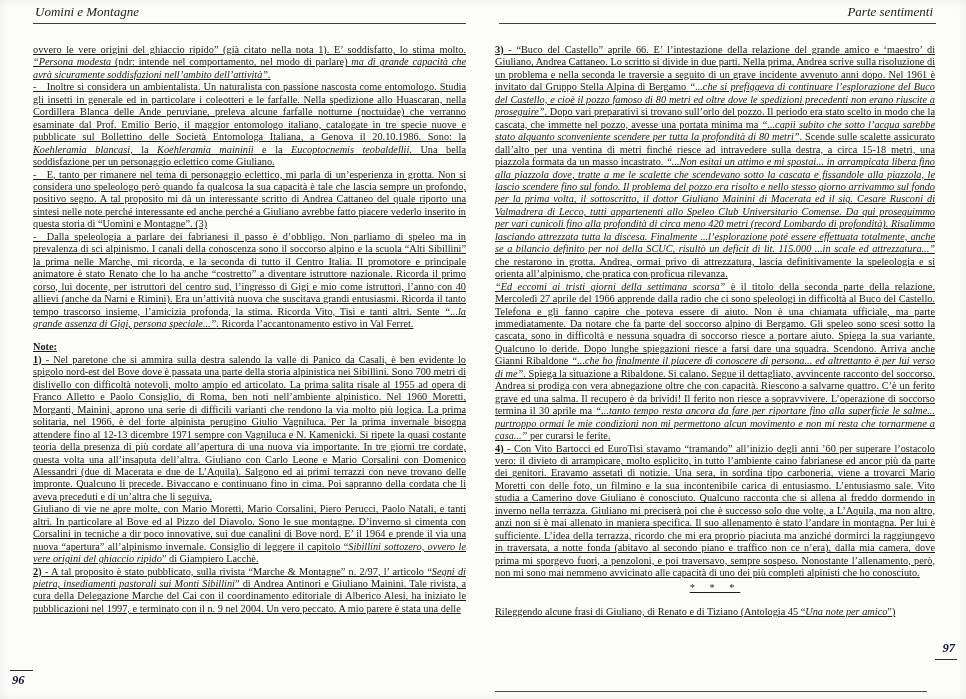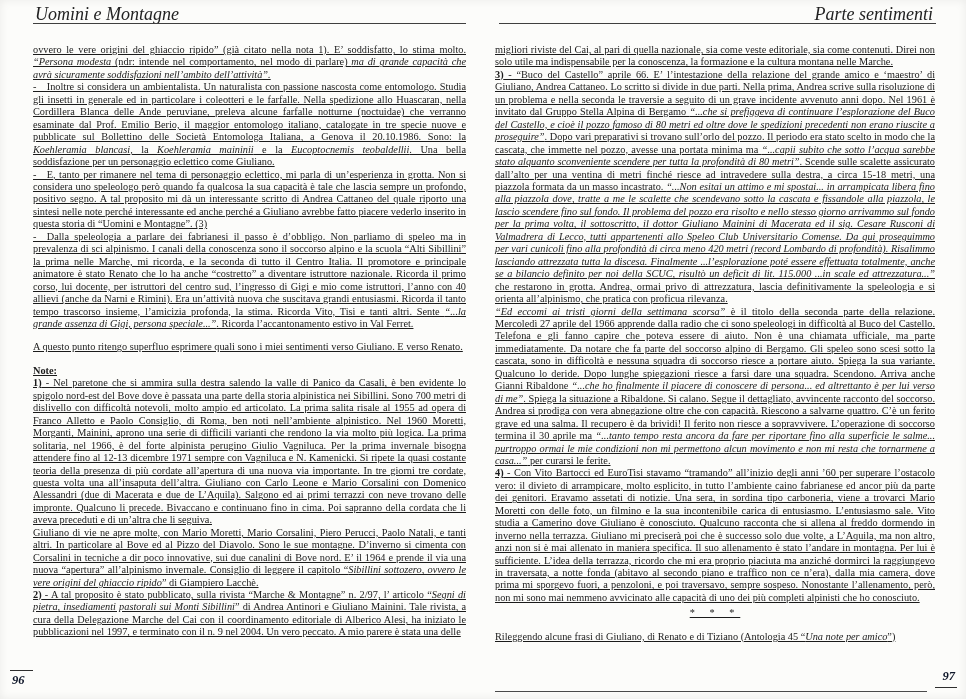--- a/index.html
+++ b/index.html
@@ -9,21 +9,21 @@
     font-family:"Liberation Serif", serif;
     color:#1b1b1b;
   }
   .spread{
     position:relative;width:966px;height:699px;
     background:#fcfcfa;
     box-shadow:inset 0 0 10px rgba(0,0,0,.07);
   }
   .running-head{
     position:absolute;top:4px;
-    font-style:italic;font-size:18px;color:#222;
+    font-style:italic;font-size:13px;color:#222;
     white-space:nowrap;
   }
   .rh-left{left:35px;}
   .rh-right{right:33px;text-align:right;}
   .head-rule{position:absolute;top:23px;border-top:1.4px solid #3f3f3f;height:0;}
   .hr-left{left:33px;width:433px;}
   .hr-right{left:499px;width:437px;}
 
   .col{
     position:absolute;top:44px;
@@ -45,49 +45,47 @@
   .pagenum{
     position:absolute;
     font-weight:bold;font-style:italic;font-size:12.5px;color:#0f172a;
   }
   .pagenum-left{
     left:10px;top:670px;
     border-top:1.3px solid #2e2e2e;
     padding:2px 8px 0 2px;
   }
   .pagenum-right{
-    right:9px;top:669px;
+    right:9px;top:641px;
     border-bottom:1.3px solid #2e2e2e;
     padding:0 2px 3px 8px;
   }
   .foot-rule-right{position:absolute;top:691px;left:495px;width:432px;border-top:1.3px solid #4a4a4a;height:0;}
 </style>
 </head>
 <body>
 
 <div class="spread">
 
   <div class="running-head rh-left">Uomini e Montagne</div>
   <div class="running-head rh-right">Parte sentimenti</div>
   <div class="head-rule hr-left"></div>
   <div class="head-rule hr-right"></div>
 
   <div class="col col-left" id="col-left">
       <p class="para"><span>ovvero le vere origini del ghiaccio ripido” (già citato nella nota 1). E’ soddisfatto, lo stima molto. </span><span class="it">“Persona modesta</span><span> (ndr: intende nel comportamento, nel modo di parlare) </span><span class="it">ma di grande capacità che avrà sicuramente soddisfazioni nell’ambito dell’attività”.</span></p>
       <p class="para"><span>-  Inoltre si considera un ambientalista. Un naturalista con passione nascosta come entomologo. Studia gli insetti in generale ed in particolare i coleotteri e le farfalle. Nella spedizione allo Huascaran, nella Cordillera Blanca delle Ande peruviane, preleva alcune farfalle notturne (noctuidae) che verranno esaminate dal Prof. Emilio Berio, il maggior entomologo italiano, catalogate in tre specie nuove e pubblicate sul Bollettino delle Società Entomologa Italiana, a Genova il 20.10.1986. Sono: la </span><span class="it">Koehleramia blancasi</span><span>, la </span><span class="it">Koehleramia maininii</span><span> e la </span><span class="it">Eucoptocnemis teobaldellii</span><span>. Una bella soddisfazione per un personaggio eclettico come Giuliano.</span></p>
       <p class="para"><span>-  E, tanto per rimanere nel tema di personaggio eclettico, mi parla di un’esperienza in grotta. Non si considera uno speleologo però quando fa qualcosa la sua capacità è tale che lascia sempre un profondo, positivo segno. A tal proposito mi dà un interessante scritto di Andrea Cattaneo del quale riporto una sintesi nelle note perché interessante ed anche perché a Giuliano avrebbe fatto piacere vederlo inserito in questa storia di “Uomini e Montagne”. (3)</span></p>
       <p class="para"><span>-  Dalla speleologia a parlare dei fabrianesi il passo è d’obbligo. Non parliamo di speleo ma in prevalenza di sci alpinismo. I canali della conoscenza sono il soccorso alpino e la scuola “Alti Sibillini” la prima nelle Marche, mi ricorda, e la seconda di tutto il Centro Italia. Il promotore e principale animatore è stato Renato che lo ha anche “costretto” a diventare istruttore nazionale. Ricorda il primo corso, lui docente, per istruttori del centro sud, l’ingresso di Gigi e mio come istruttori, l’anno con 40 allievi (anche da Narni e Rimini). Era un’attività nuova che suscitava grandi entusiasmi. Ricorda il tanto tempo trascorso insieme, l’amicizia profonda, la stima. Ricorda Vito, Tisi e tanti altri. Sente </span><span class="it">“...la grande assenza di Gigi, persona speciale...”</span><span>. Ricorda l’accantonamento estivo in Val Ferret.</span></p>
-      <p class="para spaced"><span>A questo punto ritengo superfluo esprimere quali sono i miei sentimenti verso Giuliano. E verso Renato.</span></p>
       <p class="note-head spaced"><span class="bd ul">Note:</span></p>
       <p class="note"><span class="bd">1)</span><span> - Nel paretone che si ammira sulla destra salendo la valle di Panico da Casali, è ben evidente lo spigolo nord-est del Bove dove è passata una parte della storia alpinistica nei Sibillini. Sono 700 metri di dislivello con difficoltà notevoli, molto ampio ed articolato. La prima salita risale al 1955 ad opera di Franco Alletto e Paolo Consiglio, di Roma, ben noti nell’ambiente alpinistico. Nel 1960 Moretti, Morganti, Mainini, aprono una serie di difficili varianti che rendono la via molto più logica. La prima solitaria, nel 1966, è del forte alpinista perugino Giulio Vagniluca. Per la prima invernale bisogna attendere fino al 12-13 dicembre 1971 sempre con Vagniluca e N. Kamenicki. Si ripete la quasi costante teoria della presenza di più cordate all’apertura di una nuova via importante. In tre giorni tre cordate, questa volta una all’insaputa dell’altra. Giuliano con Carlo Leone e Mario Corsalini con Domenico Alessandri (due di Macerata e due de L’Aquila). Salgono ed ai primi terrazzi con neve trovano delle impronte. Qualcuno li precede. Bivaccano e continuano fino in cima. Poi sapranno della cordata che li aveva preceduti e di un’altra che li seguiva.</span></p>
       <p class="note"><span>Giuliano di vie ne apre molte, con Mario Moretti, Mario Corsalini, Piero Perucci, Paolo Natali, e tanti altri. In particolare al Bove ed al Pizzo del Diavolo. Sono le sue montagne. D’inverno si cimenta con Corsalini in tecniche a dir poco innovative, sui due canalini di Bove nord. E’ il 1964 e prende il via una nuova “apertura” all’alpinismo invernale. Consiglio di leggere il capitolo “</span><span class="it">Sibillini sottozero, ovvero le vere origini del ghiaccio ripido</span><span>” di Giampiero Lacchè.</span></p>
       <p class="note"><span class="bd">2)</span><span> - A tal proposito è stato pubblicato, sulla rivista “Marche &amp; Montagne” n. 2/97, l’ articolo “</span><span class="it">Segni di pietra, insediamenti pastorali sui Monti Sibillini</span><span>” di Andrea Antinori e Giuliano Mainini. Tale rivista, a cura della Delegazione Marche del Cai con il coordinamento editoriale di Alberico Alesi, ha iniziato le pubblicazioni nel 1997, e terminato con il n. 9 nel 2004. Un vero peccato. A mio parere è stata una delle</span></p>
     </div>
   <div class="col col-right" id="col-right">
-      <p class="para"><span>migliori riviste del Cai, al pari di quella nazionale, sia come veste editoriale, sia come contenuti. Direi non solo utile ma indispensabile per la conoscenza, la formazione e la cultura montana nelle Marche.</span></p>
       <p class="note"><span class="bd">3)</span><span> - “Buco del Castello” aprile 66. E’ l’intestazione della relazione del grande amico e ‘maestro’ di Giuliano, Andrea Cattaneo. Lo scritto si divide in due parti. Nella prima, Andrea scrive sulla risoluzione di un problema e nella seconda le traversie a seguito di un grave incidente avvenuto anni dopo. Nel 1961 è invitato dal Gruppo Stella Alpina di Bergamo </span><span class="it">“...che si prefiggeva di continuare l’esplorazione del Buco del Castello, e cioè il pozzo famoso di 80 metri ed oltre dove le spedizioni precedenti non erano riuscite a proseguire”</span><span>. Dopo vari preparativi si trovano sull’orlo del pozzo. Il periodo era stato scelto in modo che la cascata, che immette nel pozzo, avesse una portata minima ma </span><span class="it">“...capii subito che sotto l’acqua sarebbe stato alquanto sconveniente scendere per tutta la profondità di 80 metri”</span><span>. Scende sulle scalette assicurato dall’alto per una ventina di metri finché riesce ad intravedere sulla destra, a circa 15-18 metri, una piazzola formata da un masso incastrato. </span><span class="it">“...Non esitai un attimo e mi spostai... in arrampicata libera fino alla piazzola dove, tratte a me le scalette che scendevano sotto la cascata e fissandole alla piazzola, le lascio scendere fino sul fondo. Il problema del pozzo era risolto e nello stesso giorno arrivammo sul fondo per la prima volta, il sottoscritto, il dottor Giuliano Mainini di Macerata ed il sig. Cesare Rusconi di Valmadrera di Lecco, tutti appartenenti allo Speleo Club Universitario Comense. Da qui proseguimmo per vari cunicoli fino alla profondità di circa meno 420 metri (record Lombardo di profondità). Risalimmo lasciando attrezzata tutta la discesa. Finalmente ...l’esplorazione poté essere effettuata totalmente, anche se a bilancio definito per noi della SCUC, risultò un deficit di lit. 115.000 ...in scale ed attrezzatura...”</span><span> che restarono in grotta. Andrea, ormai privo di attrezzatura, lascia definitivamente la speleologia e si orienta all’alpinismo, che pratica con proficua rilevanza.</span></p>
       <p class="para"><span class="it">“Ed eccomi ai tristi giorni della settimana scorsa”</span><span> è il titolo della seconda parte della relazione. Mercoledì 27 aprile del 1966 apprende dalla radio che ci sono speleologi in difficoltà al Buco del Castello. Telefona e gli fanno capire che poteva essere di aiuto. Non è una chiamata ufficiale, ma parte immediatamente. Da notare che fa parte del soccorso alpino di Bergamo. Gli speleo sono scesi sotto la cascata, sono in difficoltà e nessuna squadra di soccorso riesce a portare aiuto. Spiega la sua variante. Qualcuno lo deride. Dopo lunghe spiegazioni riesce a farsi dare una squadra. Scendono. Arriva anche Gianni Ribaldone </span><span class="it">“...che ho finalmente il piacere di conoscere di persona... ed altrettanto è per lui verso di me”</span><span>. Spiega la situazione a Ribaldone. Si calano. Segue il dettagliato, avvincente racconto del soccorso. Andrea si prodiga con vera abnegazione oltre che con capacità. Riescono a salvarne quattro. C’è un ferito grave ed una salma. Il recupero è da brividi! Il ferito non riesce a sopravvivere. L’operazione di soccorso termina il 30 aprile ma </span><span class="it">“...tanto tempo resta ancora da fare per riportare fino alla superficie le salme... purtroppo ormai le mie condizioni non mi permettono alcun movimento e non mi resta che tornarmene a casa...”</span><span> per curarsi le ferite.</span></p>
       <p class="note"><span class="bd">4)</span><span> - Con Vito Bartocci ed EuroTisi stavamo “tramando” all’inizio degli anni ’60 per superare l’ostacolo vero: il divieto di arrampicare, molto esplicito, in tutto l’ambiente caino fabrianese ed ancor più da parte dei genitori. Eravamo assetati di notizie. Una sera, in sordina tipo carboneria, viene a trovarci Mario Moretti con delle foto, un filmino e la sua incontenibile carica di entusiasmo. L’entusiasmo sale. Vito studia a Camerino dove Giuliano è conosciuto. Qualcuno racconta che si allena al freddo dormendo in inverno nella terrazza. Giuliano mi preciserà poi che è successo solo due volte, a L’Aquila, ma non altro, anzi non si è mai allenato in maniera specifica. Il suo allenamento è stato l’andare in montagna. Per lui è sufficiente. L’idea della terrazza, ricordo che mi era proprio piaciuta ma anziché dormirci la raggiungevo in traversata, a notte fonda (abitavo al secondo piano e traffico non ce n’era), dalla mia camera, dove prima mi sporgevo fuori, a penzoloni, e poi traversavo, sempre sospeso. Nonostante l’allenamento, però, non mi sono mai nemmeno avvicinato alle capacità di uno dei più completi alpinisti che ho conosciuto.</span></p>
       <p class="stars"><span>* * *</span></p>
       <p class="para spaced"><span>Rileggendo alcune frasi di Giuliano, di Renato e di Tiziano (Antologia 45 “</span><span class="it">Una note per amico</span><span>”)</span></p>
     </div>
 
   <div class="foot-rule-right"></div>
   <div class="pagenum pagenum-left">96</div>
   <div class="pagenum pagenum-right">97</div>

